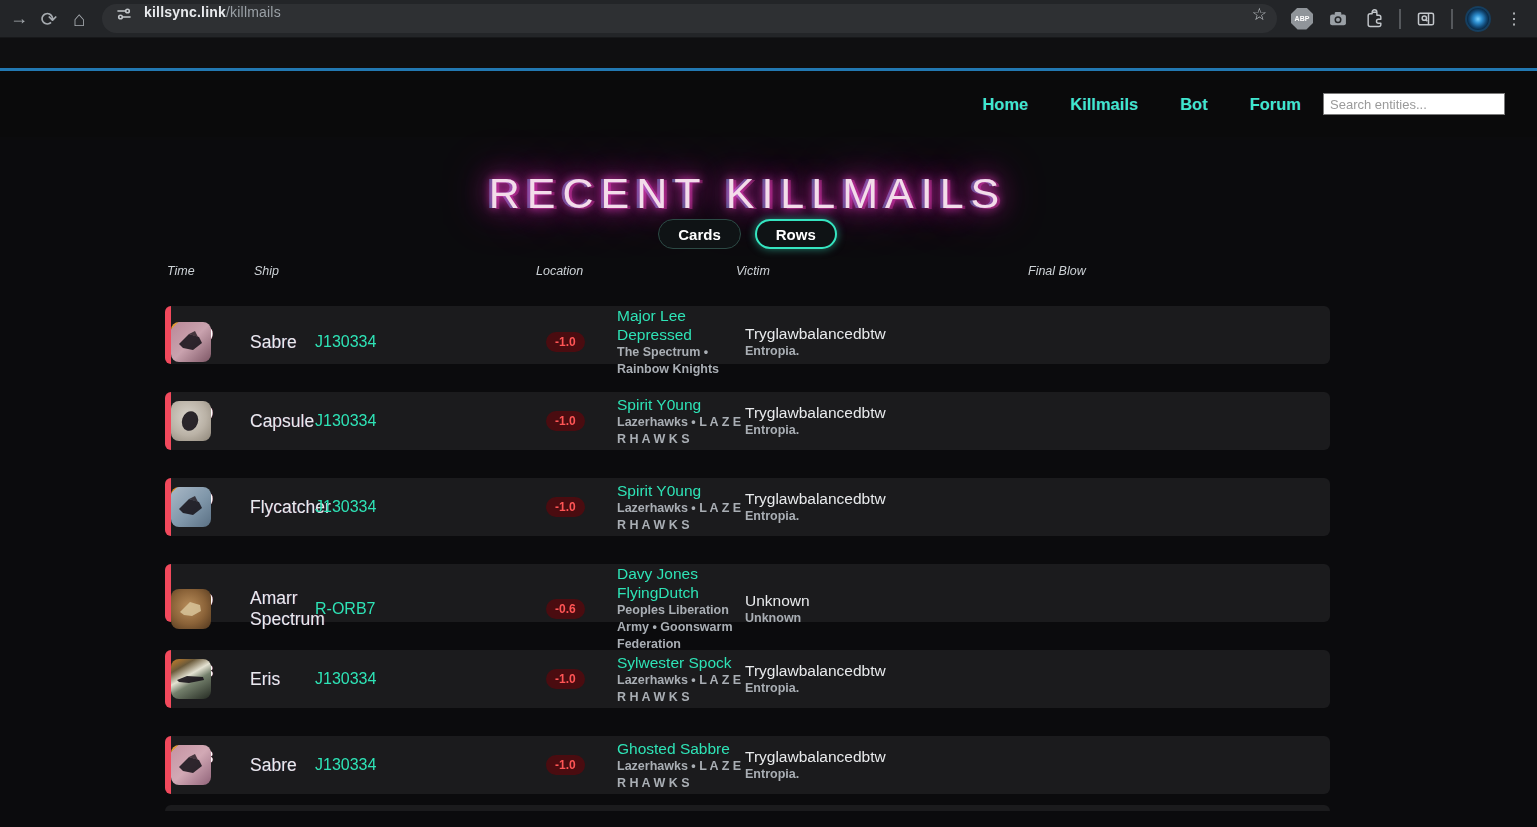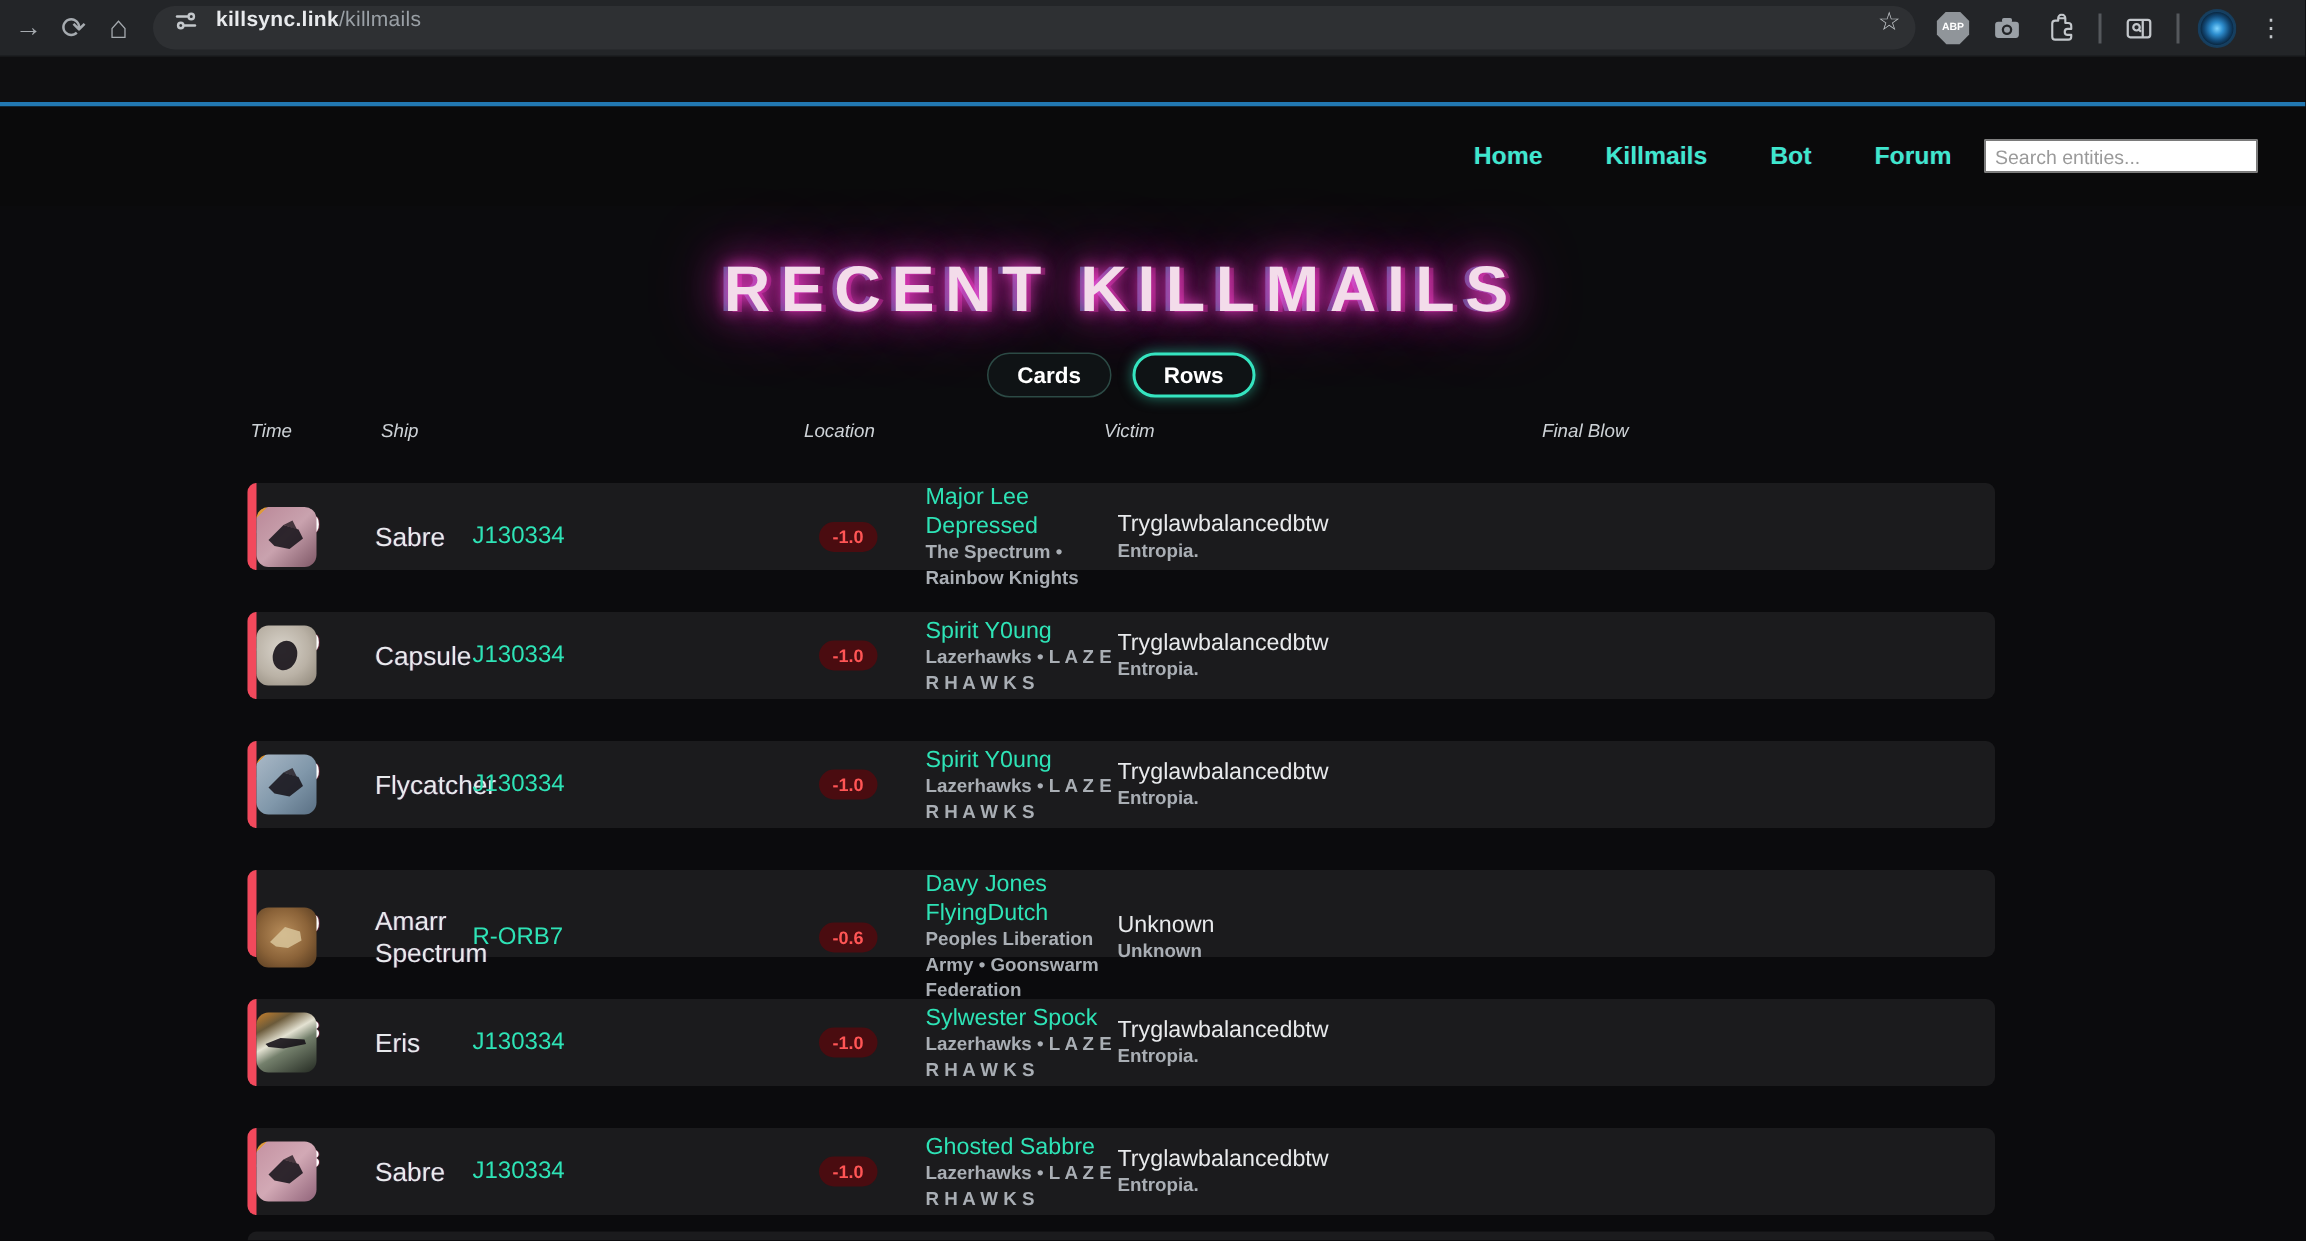--- a/index.html
+++ b/index.html
@@ -43,25 +43,25 @@
   .greet { color:#3de8cd; font-weight:bold; font-size:16.5px; margin:0 10px 0 12px;
            text-shadow:.6px 0 rgba(255,60,140,.25), -.6px 0 rgba(60,160,255,.25); }
   .caret { color:#7a8ab0; font-size:10px; }
   .search-inp { width:182px; height:22px; margin-left:22px; background:#ffffff; color:#111;
                 border:1px solid #7a7a7a; font-size:13px; padding:1px 6px;
                 font-family:"Liberation Sans", sans-serif; }
   .search-inp::placeholder { color:#9a9a9a; }
 
   
   .content { margin-left:165px; width:1165px; }
-  .neon-title { margin-top:30px; text-align:center; font-size:43px; font-weight:700;
+  .neon-title { margin-top:30px; text-align:center; font-size:43px; font-weight:400;
       letter-spacing:7px; color:#f3dcea; line-height:52px;
       text-shadow: 0 0 10px #ff49d8, 0 0 26px #e01fb2, 0 0 48px #b515a0,
                    -3px 0 0 rgba(90,200,255,.5), 3px 1px 0 rgba(255,70,190,.35); }
-  .toggle-row { margin-top:16px; height:30px; display:flex; justify-content:center; gap:14px; }
+  .toggle-row { margin-top:0; height:30px; display:flex; justify-content:center; gap:14px; }
   .pill-btn { height:30px; padding:0 19px; border-radius:16px; background:#0f1315;
               color:#fff; font-weight:bold; font-size:15px; display:flex; align-items:center;
               cursor:pointer; }
   .pill-btn.inactive { border:1.5px solid #2c4a45; }
   .pill-btn.active { border:2px solid #35e5c0; box-shadow:0 0 9px rgba(53,229,192,.55); }
 
   .thead { margin-top:14px; display:grid; grid-template-columns:87px 282px 200px 292px 1fr;
            padding-left:2px; color:#cdd2d6; font-size:12.5px; height:16px; align-items:center;font-style:italic; }
 
   .rows-wrap { margin-top:27px; }

